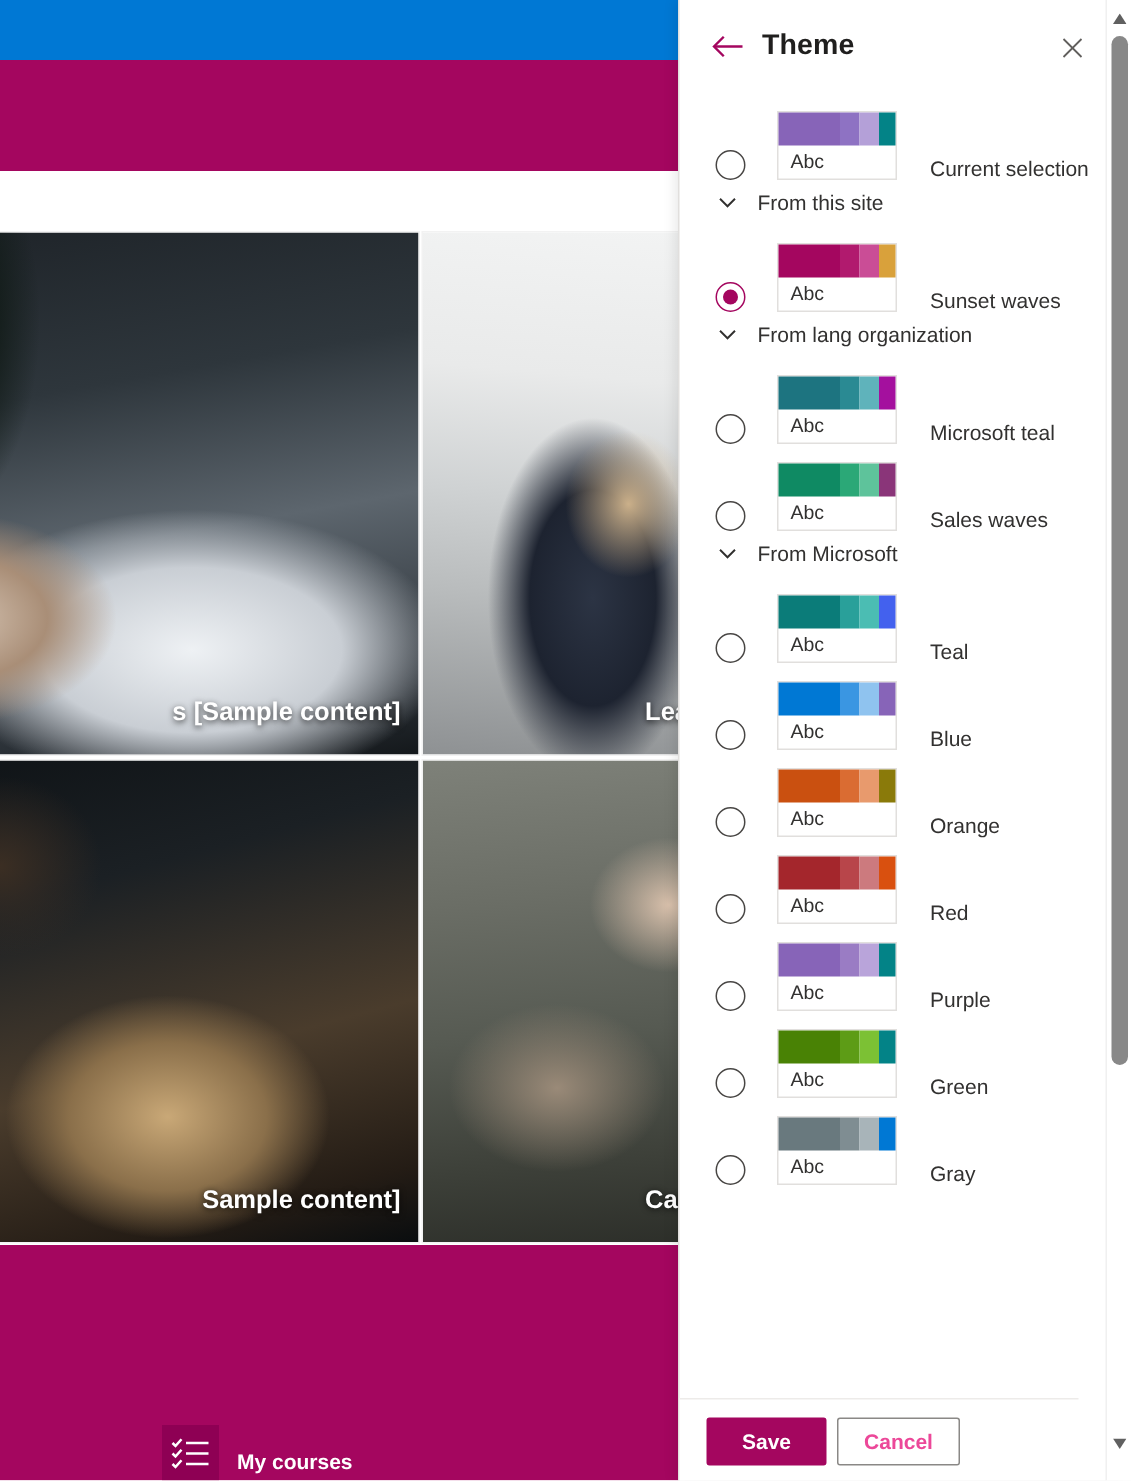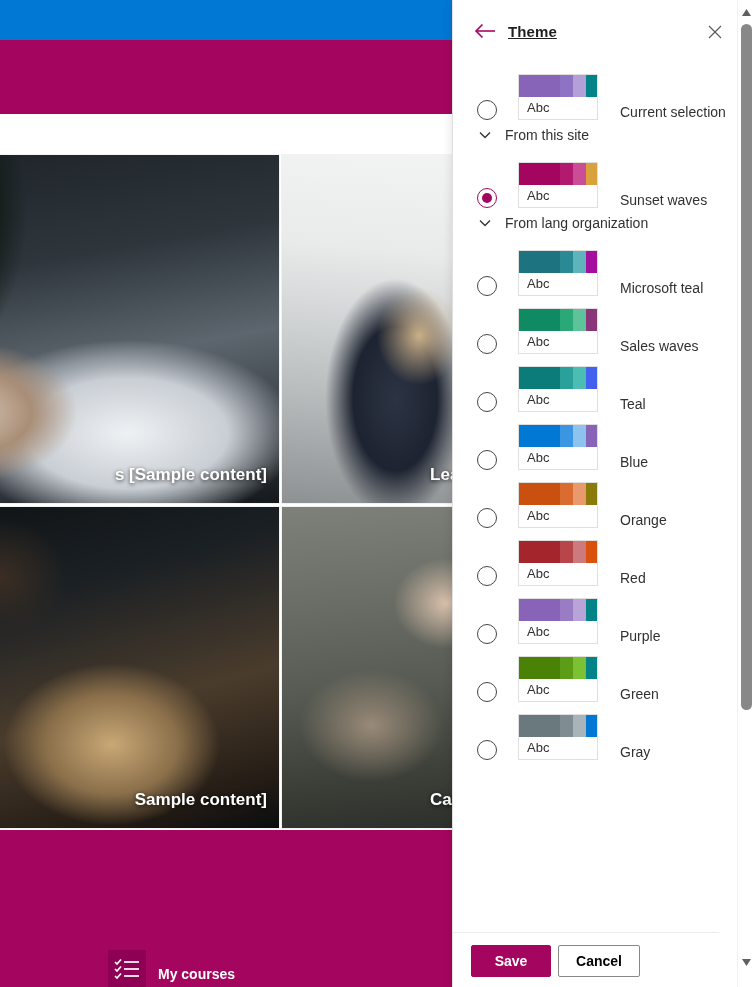--- a/index.html
+++ b/index.html
@@ -92,23 +92,22 @@
   #panel-header {
     position: absolute; left: 0; top: 0; width: 302px; height: 62px;
     display: flex; align-items: center;
   }
   #back-button {
     width: 30px; height: 30px; margin-left: 17px;
     display: flex; align-items: center; justify-content: center;
     cursor: pointer; color: #a4065f;
   }
   #panel-title {
-    margin-left: 8px; font-size: 15px; font-weight: bold; color: #201f1e;
+    margin-left: 8px; font-size: 19px; font-weight: bold; color: #201f1e;
     letter-spacing: .1px;
-    text-decoration: underline;
   }
   #close-button {
     position: absolute; right: 30px; top: 22px;
     width: 20px; height: 20px; display: flex; align-items: center; justify-content: center;
     cursor: pointer; color: #605e5c;
   }
 
   #panel-scroll {
     position: absolute; left: 0; top: 62px; width: 286px; height: 869px;
     overflow: hidden;
@@ -159,21 +158,21 @@
     font-size: 14px; font-weight: bold; cursor: pointer;
     display: flex; align-items: center; justify-content: center;
     border-radius: 2px;
   }
   #btn-save {
     left: 18px; width: 80px;
     background: #a4065f; color: #ffffff; border: 1px solid #a4065f;
   }
   #btn-cancel {
     left: 105px; width: 82px;
-    background: #ffffff; color: #000000; border: 1px solid #8a8886; text-align: right;
+    background: #ffffff; color: #ec4899; border: 1px solid #8a8886; text-align: right;
   }
 
   
   #scrollbar {
     position: absolute; right: 0; top: 0; width: 17px; height: 987px;
     background: #ffffff; border-left: 1px solid #f0f0f0;
   }
   .sb-arrow {
     position: absolute; left: 0; width: 17px; height: 17px;
     display: flex; align-items: center; justify-content: center;
@@ -304,20 +303,28 @@
           <div class="theme-row">
             <span class="radio"></span>
             <span class="swatch-wrap"><span class="swatch-bar">
                 <i style="background:#0f8a63"></i>
                 <i style="background:#2ba877"></i>
                 <i style="background:#5ec39b"></i>
                 <i style="background:#8a3579"></i>
               </span><span class="swatch-abc">Abc</span></span>
             <span class="theme-name">Sales waves</span>
           </div>
+          <div class="group-header">
+            <span class="chev">
+              <svg width="12" height="8" viewBox="0 0 12 8" fill="none" stroke="currentColor" stroke-width="1.3">
+                <path d="M1 1.5 L6 6.5 L11 1.5"></path>
+              </svg>
+            </span>
+            <span class="group-label">From Microsoft</span>
+          </div>
           <div class="theme-row">
             <span class="radio"></span>
             <span class="swatch-wrap"><span class="swatch-bar">
                 <i style="background:#0b7c79"></i>
                 <i style="background:#29a09a"></i>
                 <i style="background:#4bbdb3"></i>
                 <i style="background:#4361ee"></i>
               </span><span class="swatch-abc">Abc</span></span>
             <span class="theme-name">Teal</span>
           </div>

